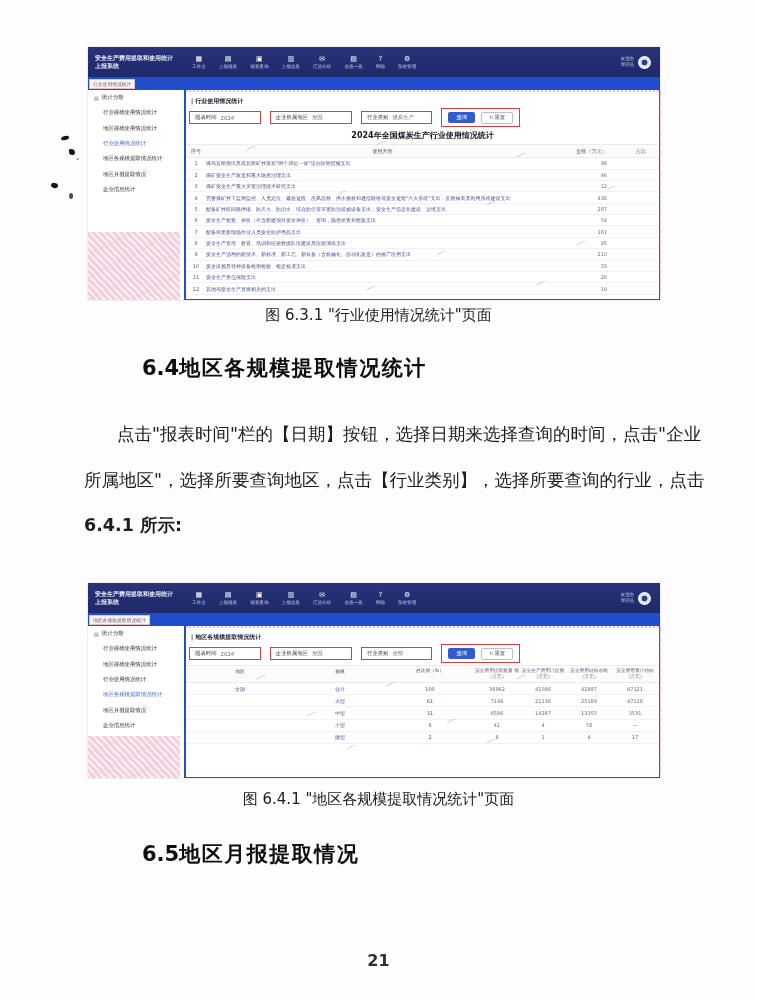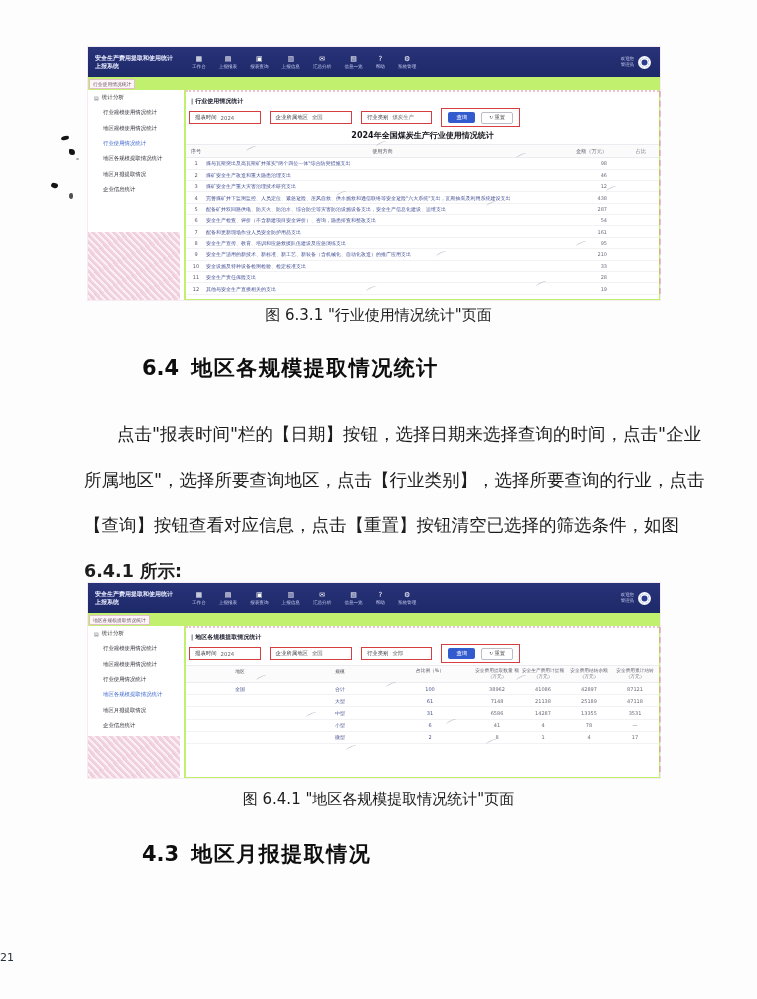--- a/index.html
+++ b/index.html
@@ -5,27 +5,27 @@
   * { margin:0; padding:0; box-sizing:border-box; }
   html,body { background:#e9e9e9; }
   .page { position:relative; width:757px; height:999px; background:#fdfdfd; margin:0 auto;
           font-family:"DejaVu Sans", sans-serif; overflow:hidden; }
 
   
   .caption { position:absolute; left:0; width:100%; text-align:center; font-size:15px; color:#1c1c1c; }
   .cap1 { top:306px; } .cap2 { top:790px; }
   .h-sec { position:absolute; left:142px; font-size:21px; font-weight:bold; color:#0e0e0e; letter-spacing:1.5px; }
   .h64 { top:354px; } .h65 { top:840px; }
-  .h-sec .num { letter-spacing:0; margin-right:12px; }
+  .h-sec .num { letter-spacing:0; margin-right:0; }
   .para { position:absolute; left:84px; right:80px; top:412px; font-size:17.5px; color:#1d1d1d; }
   .pline { height:45.5px; line-height:45.5px; text-align:justify; text-align-last:justify; white-space:nowrap; }
   .pline.first { text-indent:33px; }
   .pline.last { text-align-last:left;font-weight:bold; }
-  .pageno { position:absolute; top:951px; left:0; width:100%; text-align:left;
-            font-size:11px; font-weight:normal; color:#28303c; }
+  .pageno { position:absolute; top:951px; left:0; width:100%; text-align:center;
+            font-size:16px; font-weight:bold; color:#28303c; }
 
   
   .ink { position:absolute; background:#141414; border-radius:60% 45% 55% 50%; }
   .ink1 { left:61px; top:136px; width:8px; height:4px; transform:rotate(-12deg); }
   .ink2 { left:69px; top:149px; width:6px; height:6px; border-radius:20% 70% 40% 60%; }
   .ink3 { left:51px; top:183px; width:7px; height:5px; transform:rotate(18deg); }
   .ink4 { left:69px; top:193px; width:4px; height:6px; opacity:.75; }
   .ink5 { left:76px; top:158px; width:3px; height:2px; opacity:.35; }
 
   
@@ -40,21 +40,21 @@
   .apptitle { width:104px; padding-left:7px; font-size:6px; font-weight:bold; line-height:1.35; color:#e8ecff; }
   .nav { display:flex; gap:13px; }
   .nav-item { display:flex; flex-direction:column; align-items:center; gap:1px; }
   .nav-ico { font-size:7px; line-height:7px; color:#fff; }
   .nav-lab { font-size:4.6px; color:#c6cef2; white-space:nowrap; }
   .hdr-user { margin-left:auto; display:flex; align-items:center; gap:4px; padding-right:9px; }
   .user-txt { font-size:4.4px; line-height:1.4; color:#c9d0f0; text-align:right; }
   .logo { width:13px; height:13px; border-radius:50%; background:#f4f6ff; display:flex; align-items:center; justify-content:center; flex:none; }
   .logo-in { width:9px; height:9px; border-radius:50%; background:#2a3b96; box-shadow:inset 0 0 0 1.5px #fff; }
 
-  .appbody { position:relative; height:calc(100% - 30px); background:#bef264; }
+  .appbody { position:relative; height:calc(100% - 30px); background:#1d4ed8; }
   .crumb { position:absolute; top:2px; left:1px; font-size:4.8px; color:#6b5560; background:#fdf4f7;
            border:0.5px solid #e7bccb; padding:1px 3px; white-space:nowrap; }
   .sidebar { position:absolute; top:13px; left:0; width:96px; bottom:0; background:#fff; }
   .side-parent { display:flex; align-items:center; gap:3px; font-size:5.6px; color:#333; padding:4px 4px 3px 6px; }
   .side-pico { font-size:5px; color:#667; }
   .side-item { font-size:5.4px; color:#2f2f38; padding:4.2px 2px 4.2px 15px; white-space:nowrap; cursor:pointer; }
   .side-item.active { color:#3a66d6; }
   .side-texture { position:absolute; left:0; right:4px; bottom:0; height:68px; opacity:.85;
       background:repeating-linear-gradient(47deg,#f2ccdb 0 1.5px,#fbecf2 1.5px 3.5px,#eec4d5 3.5px 5px); }
   .shot2 .side-texture { height:42px; }
@@ -296,21 +296,20 @@
     </div>
   </section>
 
   <p class="caption cap1">图 6.3.1 "行业使用情况统计"页面</p>
 
   <h2 class="h-sec h64"><span class="num">6.4</span><span>地区各规模提取情况统计</span></h2>
 
   <div class="para">
     <div class="pline first">点击"报表时间"栏的【日期】按钮，选择日期来选择查询的时间，点击"企业</div>
     <div class="pline">所属地区"，选择所要查询地区，点击【行业类别】，选择所要查询的行业，点击</div>
-    <div class="pline">【查询】按钮查看对应信息，点击【重置】按钮清空已选择的筛选条件，如图</div>
     <div class="pline last">6.4.1 所示:</div>
   </div>
 
   <section class="shot shot2">
     <div class="apphdr">
       <div class="apptitle">
         <div>安全生产费用提取和使用统计</div>
         <div>上报系统</div>
       </div>
       <div class="nav">
@@ -462,16 +461,16 @@
         <span class="wm" style="left:120px;top:85px;"></span>
         <span class="wm" style="left:260px;top:92px;"></span>
         <span class="wm" style="left:160px;top:118px;"></span>
         <span class="wm" style="left:300px;top:112px;"></span>
       </div>
     </div>
   </section>
 
   <p class="caption cap2">图 6.4.1 "地区各规模提取情况统计"页面</p>
 
-  <h2 class="h-sec h65"><span class="num">4.3</span><span>地区月报提取情况</span></h2>
+  <h2 class="h-sec h65"><span class="num">6.5</span><span>地区月报提取情况</span></h2>
 
   <div class="pageno">21</div>
 </div>
 
 </body></html>

